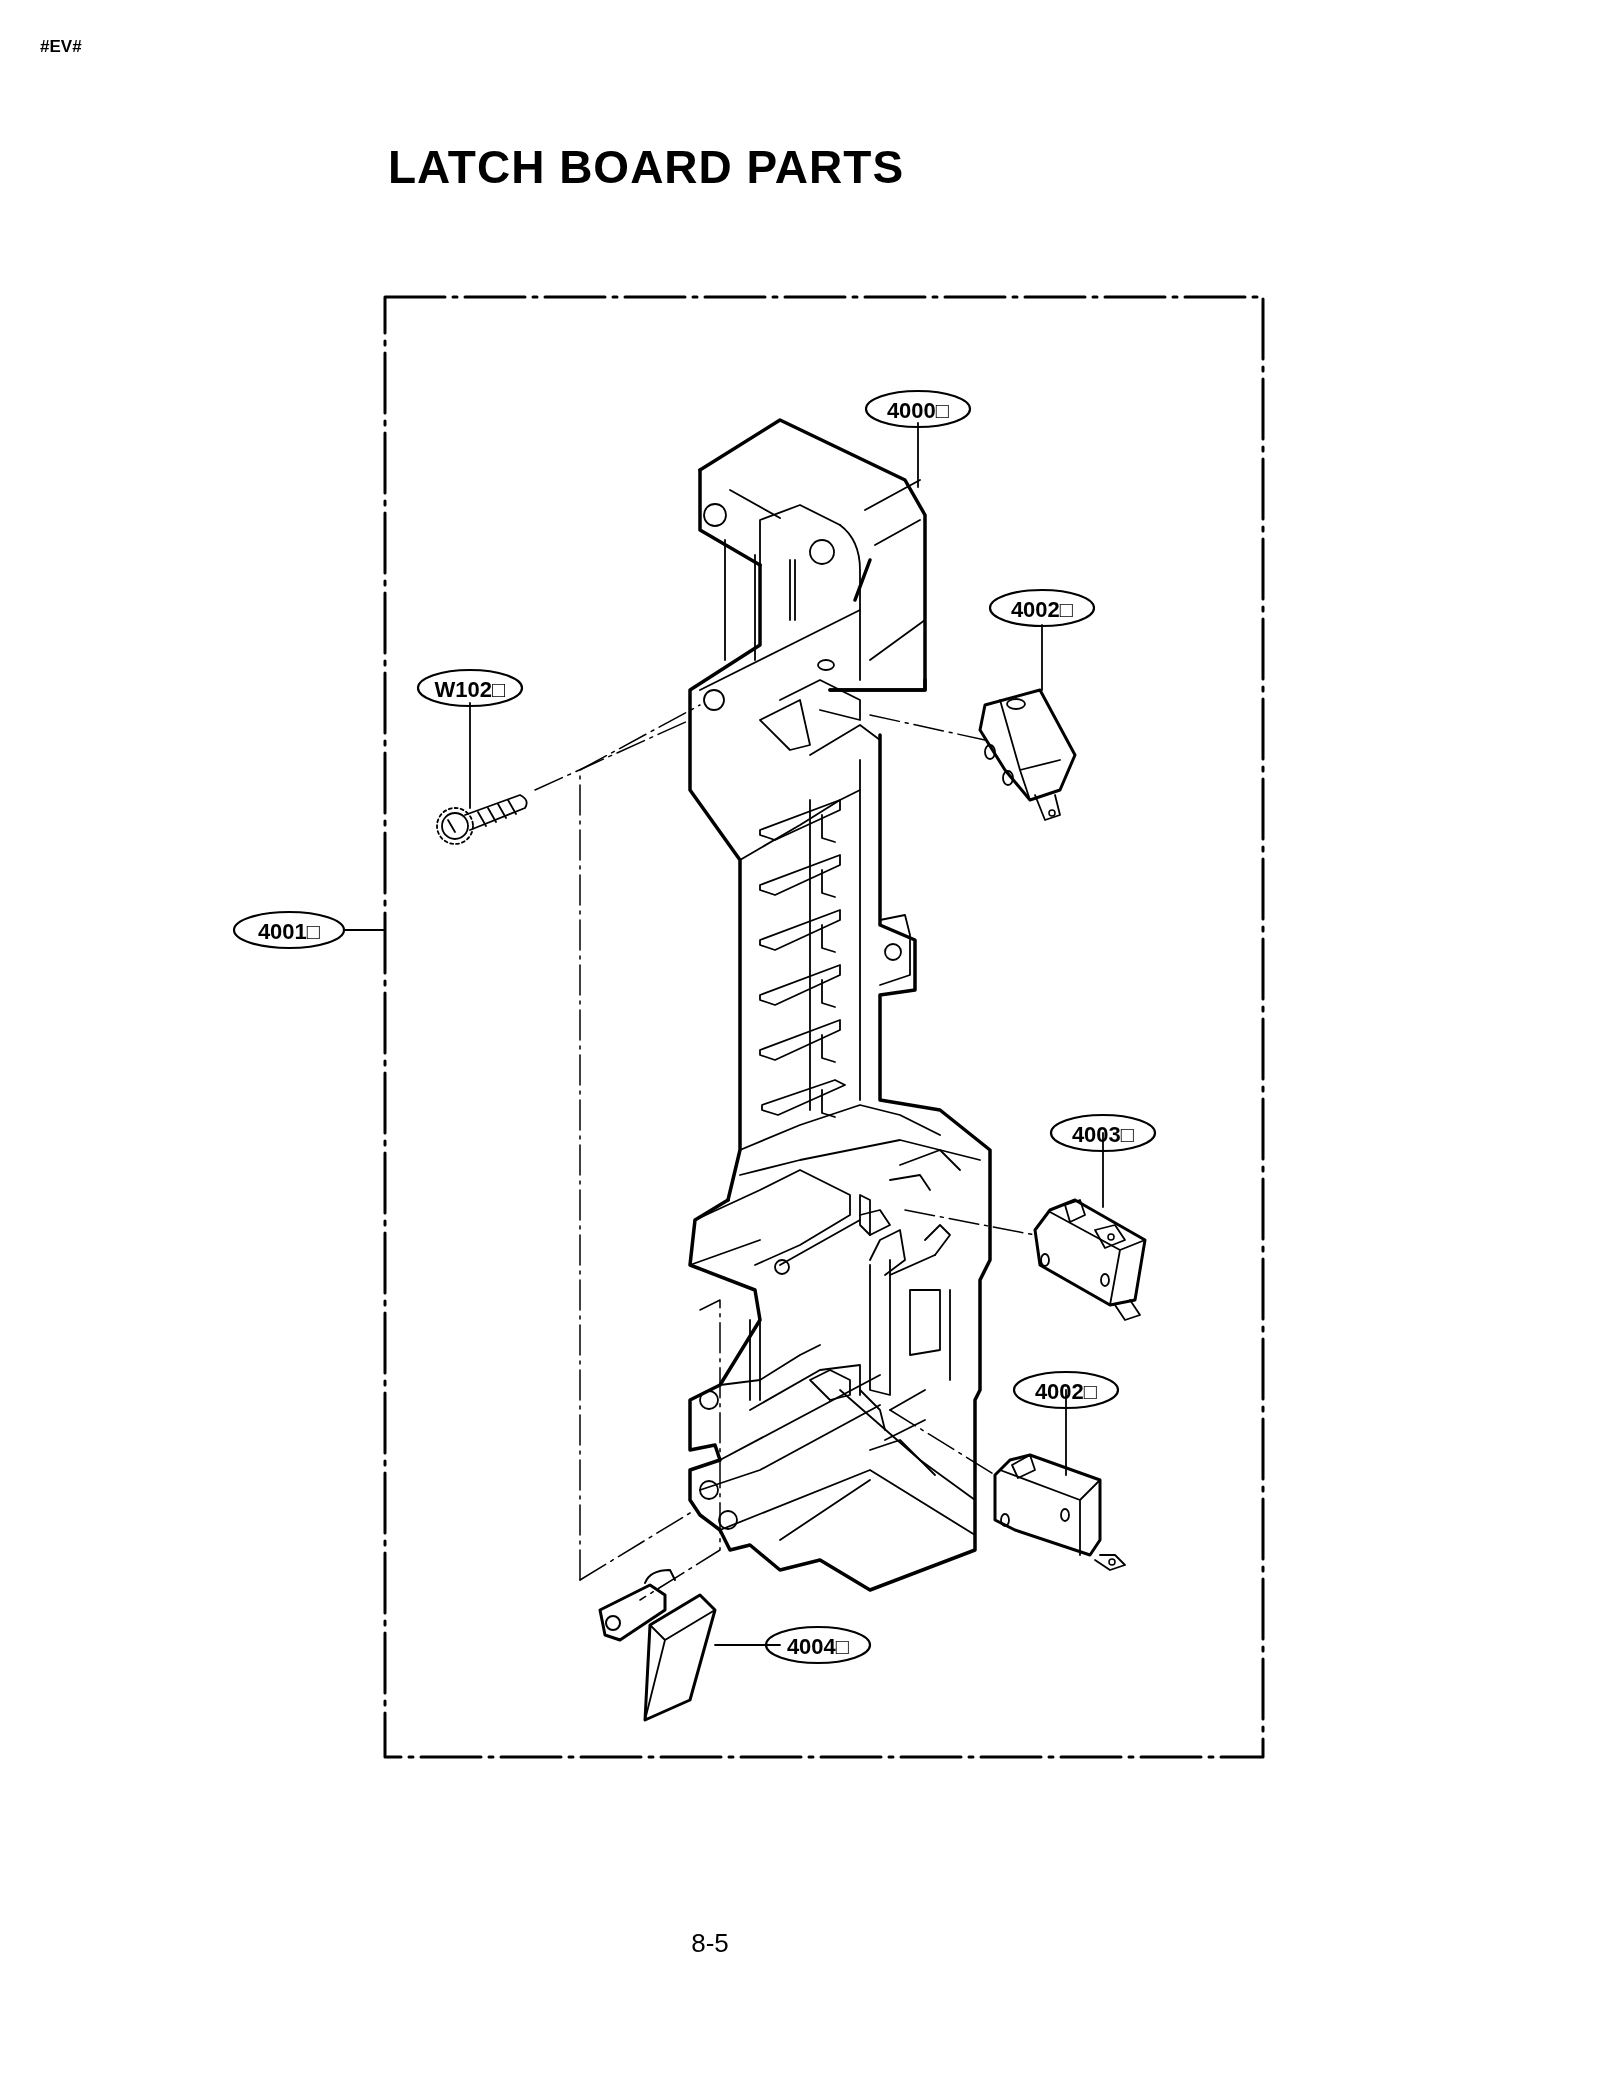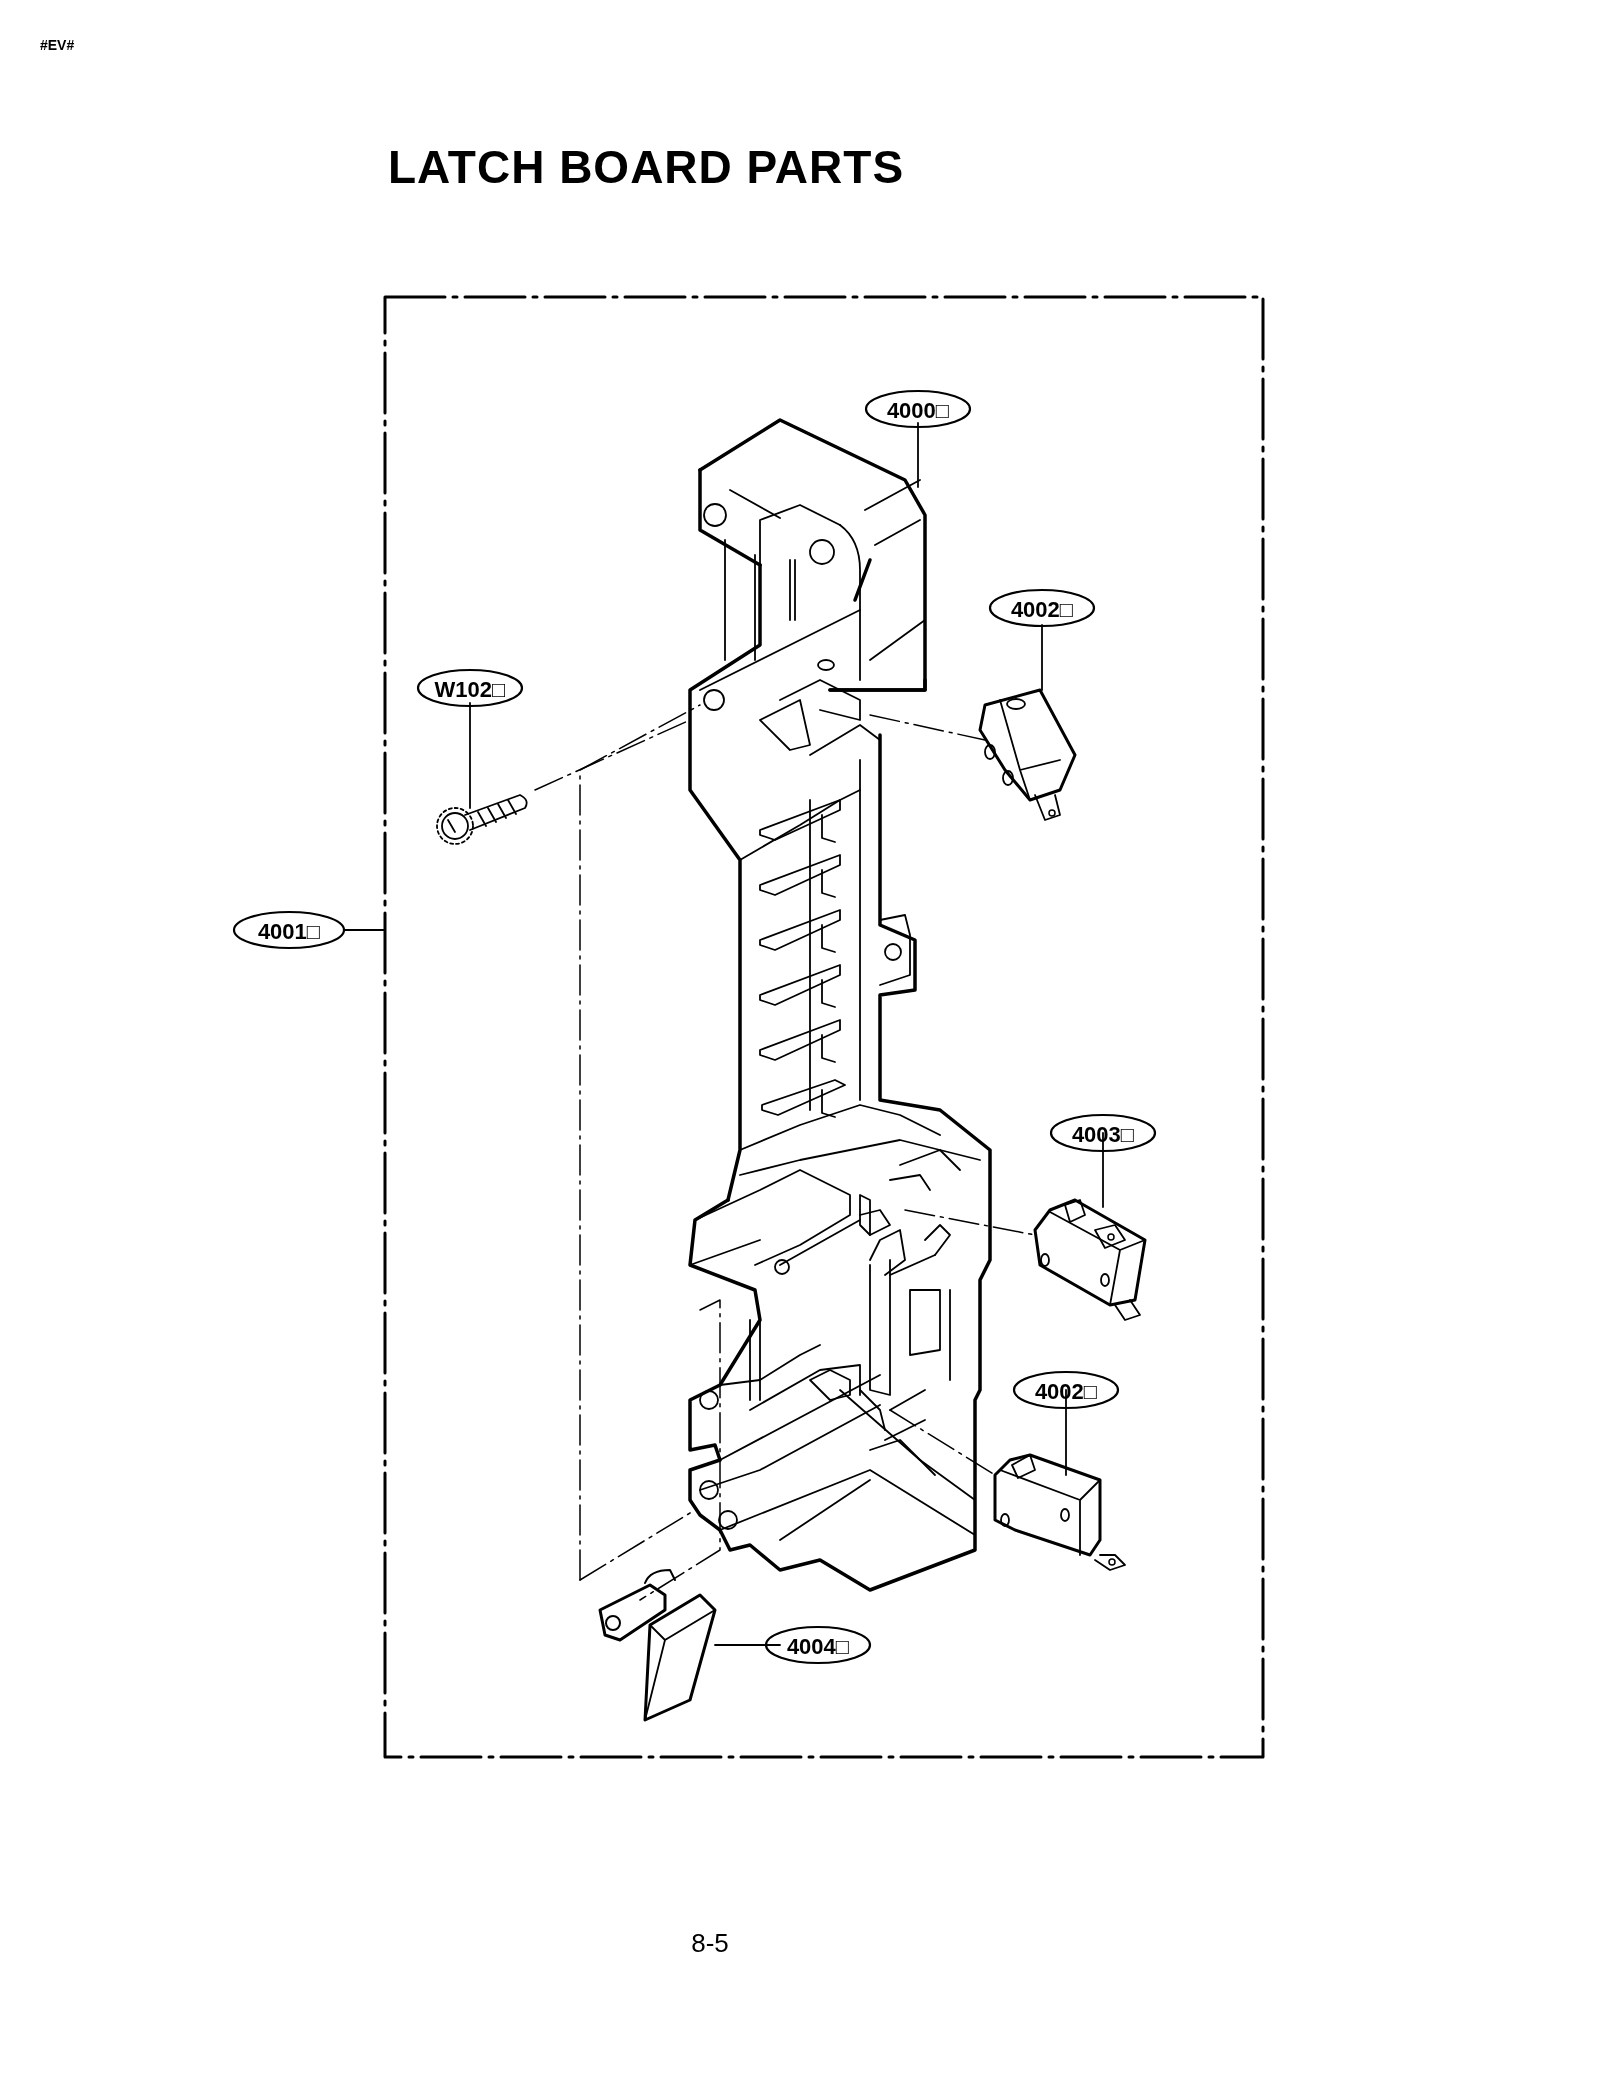--- a/index.html
+++ b/index.html
@@ -1,18 +1,18 @@
 <!DOCTYPE html>
 <html><head>
 <meta charset="utf-8">
 <style>
   html, body { margin: 0; padding: 0; background: #ffffff; }
   body { width: 1600px; height: 2073px; position: relative; overflow: hidden;
          font-family: "Liberation Sans", sans-serif; color: #000; }
-  .header-code { position: absolute; left: 40px; top: 37px; font-size: 14px; font-weight: bold; }
+  .header-code { position: absolute; left: 40px; top: 37px; font-size: 17px; font-weight: bold; }
   .title { position: absolute; left: 0; width: 1292px; top: 140px; text-align: center;
            font-size: 46px; font-weight: bold; letter-spacing: 1px; }
   .page-num { position: absolute; left: 0; width: 1420px; top: 1928px; text-align: center; font-size: 26px; }
   .diagram { position: absolute; left: 0; top: 0; width: 1600px; height: 2073px; }
   .label-text { font-family: "Liberation Sans", sans-serif; font-weight: bold; font-size: 22px; }
 </style>
 </head>
 <body>
 
 <div class="header-code">#EV#</div>

